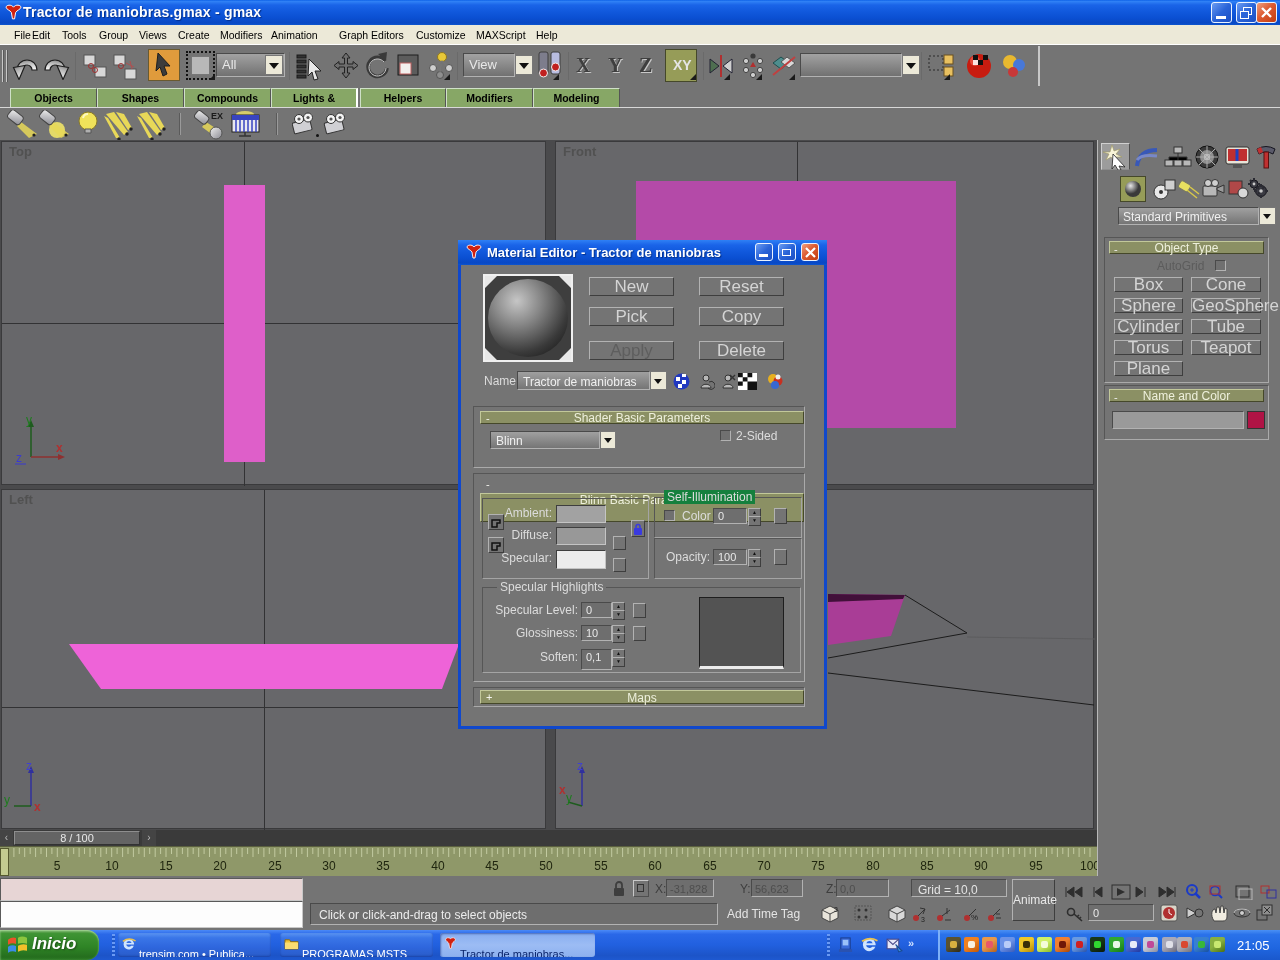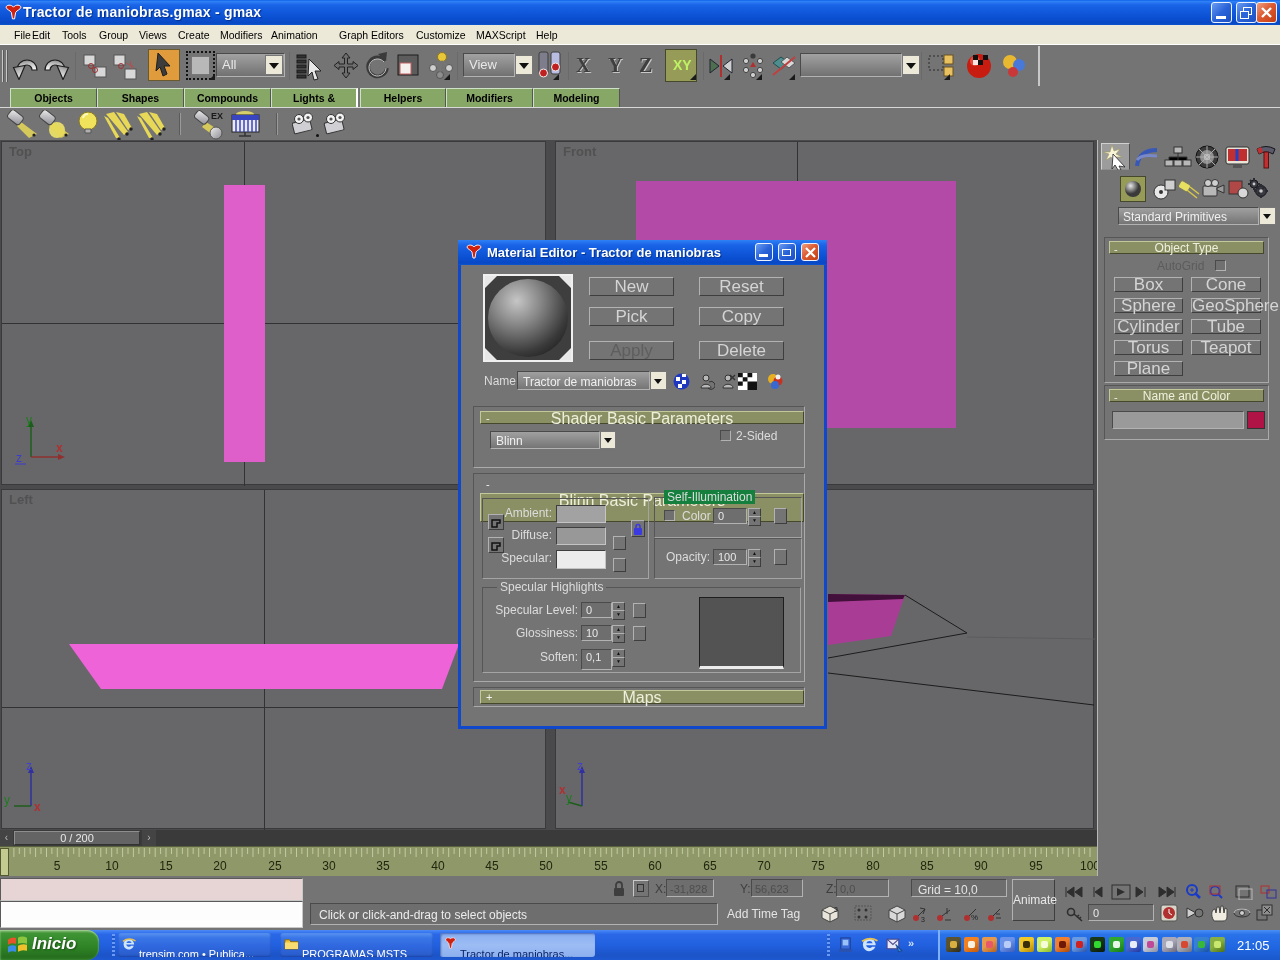--- a/index.html
+++ b/index.html
@@ -40,21 +40,21 @@
 
 #dialog { position:absolute; left:458px; top:240px; width:369px; height:489px; background:#747474; border:3px solid #1048cc; }
 #dlgtitle { position:absolute; left:-3px; top:-3px; width:369px; height:25px;
   background:linear-gradient(180deg,#2f80f5 0%,#1a64e8 20%,#1159dd 45%,#0b50d3 70%,#0848c4 92%,#0d55cf 100%); }
 #dlgtitle span { position:absolute; left:29px; top:5px; color:#fff; font-weight:bold; font-size:13px; text-shadow:1px 1px 1px #04308a; }
 .dbtn { position:absolute; top:3px; width:18px; height:18px; border-radius:3px; border:1px solid #eaf3ff; background:linear-gradient(135deg,#6b9cf2 0%,#2a64d8 50%,#1b4fc4 100%); }
 
 .btn { position:absolute; background:#747474; border:1px solid; border-color:#b2b2b2 #3e3e3e #3e3e3e #b2b2b2; color:#d4d4d4; font-size:17px; text-align:center; font-family:"Liberation Sans",sans-serif; }
 .sunk { position:absolute; background:#6e6e6e; border:1px solid; border-color:#4a4a4a #b2b2b2 #b2b2b2 #4a4a4a; color:#e4e4e4; font-size:11px; }
 .rollout { position:absolute; border:1px solid; border-color:#565656 #aaaaaa #aaaaaa #565656; }
-.rollhead { position:absolute; background:#8b9064; border:1px solid; border-color:#c2c89a #45482a #45482a #c2c89a; color:#eef0dc; font-size:16px; text-align:center; }
+.rollhead { position:absolute; background:#8b9064; border:1px solid; border-color:#c2c89a #45482a #45482a #c2c89a; color:#eef0dc; font-size:12px; text-align:center; }
 .grp { position:absolute; border:1px solid; border-color:#565656 #a4a4a4 #a4a4a4 #565656; }
 .lbl { position:absolute; color:#dcdcdc; font-size:12px; }
 .spin { position:absolute; width:11px; height:16px; }
 .spin:before { content:"\25B2"; position:absolute; left:0; top:0; width:11px; height:8px; background:#747474; border:1px solid; border-color:#b2b2b2 #3e3e3e #3e3e3e #b2b2b2; font-size:5px; color:#111; text-align:center; line-height:7px; }
 .spin:after { content:"\25BC"; position:absolute; left:0; top:8px; width:11px; height:8px; background:#747474; border:1px solid; border-color:#b2b2b2 #3e3e3e #3e3e3e #b2b2b2; font-size:5px; color:#111; text-align:center; line-height:7px; }
 .chk { position:absolute; width:11px; height:11px; background:#707070; border:1px solid; border-color:#4a4a4a #b2b2b2 #b2b2b2 #4a4a4a; }
 
 
 #cmdpanel { position:absolute; left:1097px; top:140px; width:183px; height:736px; background:#747474; border-left:1px solid #b8b8b8; }
 
@@ -179,21 +179,21 @@
     <rect x="1" y="1" width="9" height="22" rx="2" fill="#7d7d8c" stroke="#3e3e3e"></rect>
     <rect x="13" y="1" width="9" height="22" rx="2" fill="#b8bce0" stroke="#3e3e3e"></rect>
     <circle cx="5.5" cy="22" r="4" fill="#c02020" stroke="#eee"></circle>
         <circle cx="17.5" cy="16" r="4" fill="#c02020" stroke="#eee"></circle>
   </svg>
   <div class="abs" style="left:568px;top:6px;width:1px;height:28px;background:#6a6a6a"></div>
   <div class="abs xyz" style="left:576px;top:8px">X</div>
   <div class="abs xyz" style="left:608px;top:8px">Y</div>
   <div class="abs xyz" style="left:639px;top:8px">Z</div>
   <div class="abs" style="left:665px;top:3px;width:32px;height:33px;background:#969c58;border:1px solid #45482a"></div>
-  <div class="abs" style="left:673px;top:11px;font-size:14px;font-weight:bold;color:#bef264;letter-spacing:0px">XY</div>
+  <div class="abs" style="left:673px;top:11px;font-size:14px;font-weight:bold;color:#e5e5e5;letter-spacing:0px">XY</div>
   <div class="abs" style="left:703px;top:6px;width:1px;height:28px;background:#6a6a6a"></div>
   <svg class="abs" style="left:708px;top:7px" width="26" height="26" viewBox="0 0 26 26">
     <path d="M2 6 L11 13 L2 20 Z" fill="#4e6e50" stroke="#223"></path>
     <path d="M24 6 L15 13 L24 20 Z" fill="#cfcfcf" stroke="#223"></path>
     <path d="M13 2 L13 24" stroke="#b03030" stroke-width="2"></path>
   </svg>
   <svg class="abs" style="left:741px;top:6px" width="24" height="28" viewBox="0 0 24 28">
     <circle cx="12" cy="4" r="2.6" fill="#3a3a3a"></circle>
         <circle cx="5" cy="9" r="2.6" fill="#cfcfcf" stroke="#444"></circle>
         <circle cx="19" cy="9" r="2.6" fill="#cfcfcf" stroke="#444"></circle>
@@ -475,21 +475,21 @@
 
   <div class="rollout" style="left:6px;top:245px;width:165px;height:55px"></div>
   <div class="rollhead" style="left:11px;top:249px;width:155px;height:13px;font-size:12px;line-height:13px">Name and Color</div>
   <div class="abs" style="left:16px;top:251px;color:#eee;font-size:11px">-</div>
   <div class="sunk" style="left:14px;top:271px;width:132px;height:18px;background:#9a9a9a"></div>
   <div class="abs" style="left:149px;top:271px;width:18px;height:18px;background:#b01345;border:1px solid #333"></div>
 </div>
 
 <div id="trackbar">
   <div class="abs" style="left:0;top:0;width:13px;height:16px;background:#444444;color:#bbb;font-size:10px;text-align:center;line-height:15px">‹</div>
-  <div class="abs" style="left:14px;top:1px;width:126px;height:14px;background:#646464;border:1px solid;border-color:#8e8e8e #323232 #323232 #8e8e8e;color:#e8e8e8;font-size:11px;text-align:center;line-height:12px">0 / 200</div>
+  <div class="abs" style="left:14px;top:1px;width:126px;height:14px;background:#646464;border:1px solid;border-color:#8e8e8e #323232 #323232 #8e8e8e;color:#e8e8e8;font-size:11px;text-align:center;line-height:12px">8 / 100</div>
   <div class="abs" style="left:142px;top:0;width:14px;height:16px;background:#444444;color:#bbb;font-size:10px;text-align:center;line-height:15px">›</div>
 </div>
 <div id="ruler">
   <svg class="abs" style="left:0;top:0" width="1097" height="30" viewBox="0 0 1097 30">
     <path d="M3.0 1 v9 M8.4 1 v6 M13.9 1 v9 M19.3 1 v6 M24.7 1 v9 M30.2 1 v6 M35.6 1 v9 M41.0 1 v6 M46.5 1 v9 M51.9 1 v6 M57.3 1 v9 M62.8 1 v6 M68.2 1 v9 M73.7 1 v6 M79.1 1 v9 M84.5 1 v6 M90.0 1 v9 M95.4 1 v6 M100.8 1 v9 M106.3 1 v6 M111.7 1 v9 M117.1 1 v6 M122.6 1 v9 M128.0 1 v6 M133.4 1 v9 M138.9 1 v6 M144.3 1 v9 M149.7 1 v6 M155.2 1 v9 M160.6 1 v6 M166.0 1 v9 M171.5 1 v6 M176.9 1 v9 M182.4 1 v6 M187.8 1 v9 M193.2 1 v6 M198.7 1 v9 M204.1 1 v6 M209.5 1 v9 M215.0 1 v6 M220.4 1 v9 M225.8 1 v6 M231.3 1 v9 M236.7 1 v6 M242.1 1 v9 M247.6 1 v6 M253.0 1 v9 M258.4 1 v6 M263.9 1 v9 M269.3 1 v6 M274.8 1 v9 M280.2 1 v6 M285.6 1 v9 M291.1 1 v6 M296.5 1 v9 M301.9 1 v6 M307.4 1 v9 M312.8 1 v6 M318.2 1 v9 M323.7 1 v6 M329.1 1 v9 M334.5 1 v6 M340.0 1 v9 M345.4 1 v6 M350.8 1 v9 M356.3 1 v6 M361.7 1 v9 M367.1 1 v6 M372.6 1 v9 M378.0 1 v6 M383.4 1 v9 M388.9 1 v6 M394.3 1 v9 M399.8 1 v6 M405.2 1 v9 M410.6 1 v6 M416.1 1 v9 M421.5 1 v6 M426.9 1 v9 M432.4 1 v6 M437.8 1 v9 M443.2 1 v6 M448.7 1 v9 M454.1 1 v6 M459.5 1 v9 M465.0 1 v6 M470.4 1 v9 M475.8 1 v6 M481.3 1 v9 M486.7 1 v6 M492.1 1 v9 M497.6 1 v6 M503.0 1 v9 M508.5 1 v6 M513.9 1 v9 M519.3 1 v6 M524.8 1 v9 M530.2 1 v6 M535.6 1 v9 M541.1 1 v6 M546.5 1 v9 M551.9 1 v6 M557.4 1 v9 M562.8 1 v6 M568.2 1 v9 M573.7 1 v6 M579.1 1 v9 M584.5 1 v6 M590.0 1 v9 M595.4 1 v6 M600.8 1 v9 M606.3 1 v6 M611.7 1 v9 M617.2 1 v6 M622.6 1 v9 M628.0 1 v6 M633.5 1 v9 M638.9 1 v6 M644.3 1 v9 M649.8 1 v6 M655.2 1 v9 M660.6 1 v6 M666.1 1 v9 M671.5 1 v6 M676.9 1 v9 M682.4 1 v6 M687.8 1 v9 M693.2 1 v6 M698.7 1 v9 M704.1 1 v6 M709.5 1 v9 M715.0 1 v6 M720.4 1 v9 M725.9 1 v6 M731.3 1 v9 M736.7 1 v6 M742.2 1 v9 M747.6 1 v6 M753.0 1 v9 M758.5 1 v6 M763.9 1 v9 M769.3 1 v6 M774.8 1 v9 M780.2 1 v6 M785.6 1 v9 M791.1 1 v6 M796.5 1 v9 M801.9 1 v6 M807.4 1 v9 M812.8 1 v6 M818.2 1 v9 M823.7 1 v6 M829.1 1 v9 M834.6 1 v6 M840.0 1 v9 M845.4 1 v6 M850.9 1 v9 M856.3 1 v6 M861.7 1 v9 M867.2 1 v6 M872.6 1 v9 M878.0 1 v6 M883.5 1 v9 M888.9 1 v6 M894.3 1 v9 M899.8 1 v6 M905.2 1 v9 M910.6 1 v6 M916.1 1 v9 M921.5 1 v6 M926.9 1 v9 M932.4 1 v6 M937.8 1 v9 M943.3 1 v6 M948.7 1 v9 M954.1 1 v6 M959.6 1 v9 M965.0 1 v6 M970.4 1 v9 M975.9 1 v6 M981.3 1 v9 M986.7 1 v6 M992.2 1 v9 M997.6 1 v6 M1003.0 1 v9 M1008.5 1 v6 M1013.9 1 v9 M1019.3 1 v6 M1024.8 1 v9 M1030.2 1 v6 M1035.6 1 v9 M1041.1 1 v6 M1046.5 1 v9 M1052.0 1 v6 M1057.4 1 v9 M1062.8 1 v6 M1068.3 1 v9 M1073.7 1 v6 M1079.1 1 v9 M1084.6 1 v6 M1090.0 1 v9" stroke="#c2caa0" stroke-width="1" fill="none"></path>
         <text x="57" y="23" font-size="12" fill="#20260f" text-anchor="middle" font-family="Liberation Sans">5</text>
         <text x="112" y="23" font-size="12" fill="#20260f" text-anchor="middle" font-family="Liberation Sans">10</text>
         <text x="166" y="23" font-size="12" fill="#20260f" text-anchor="middle" font-family="Liberation Sans">15</text>
         <text x="220" y="23" font-size="12" fill="#20260f" text-anchor="middle" font-family="Liberation Sans">20</text>
         <text x="275" y="23" font-size="12" fill="#20260f" text-anchor="middle" font-family="Liberation Sans">25</text>

